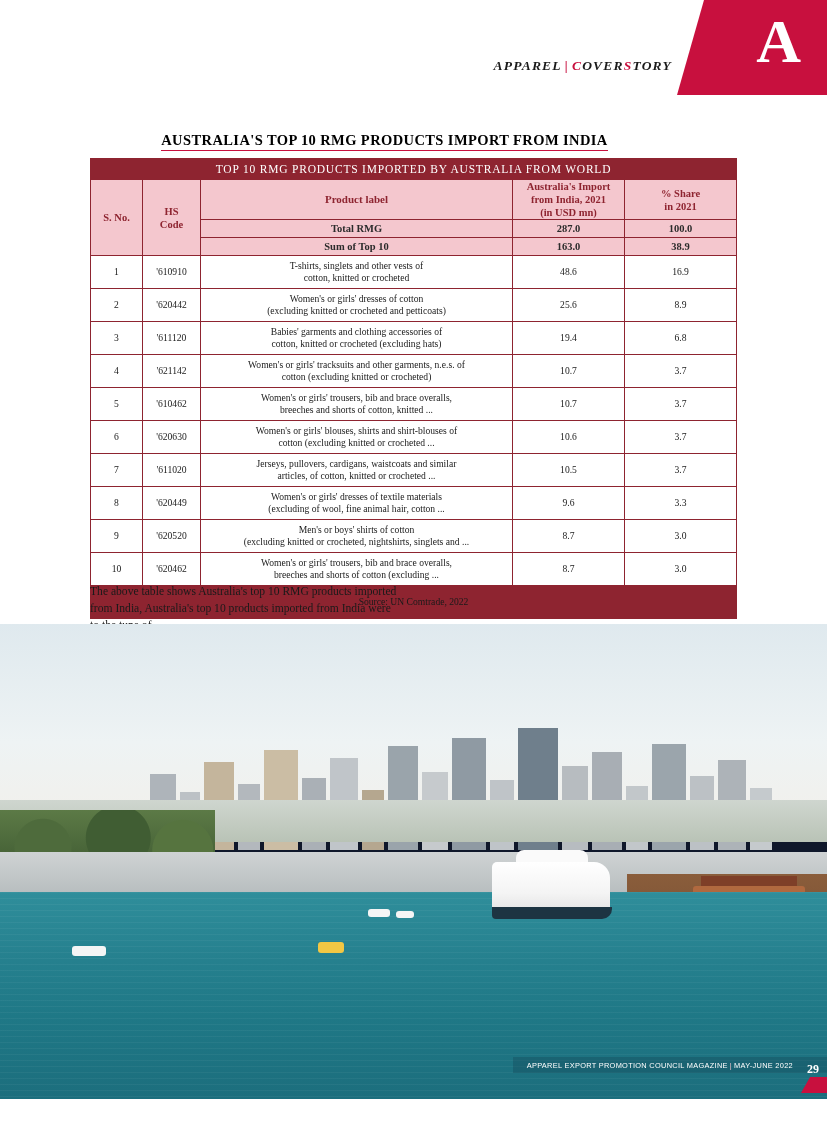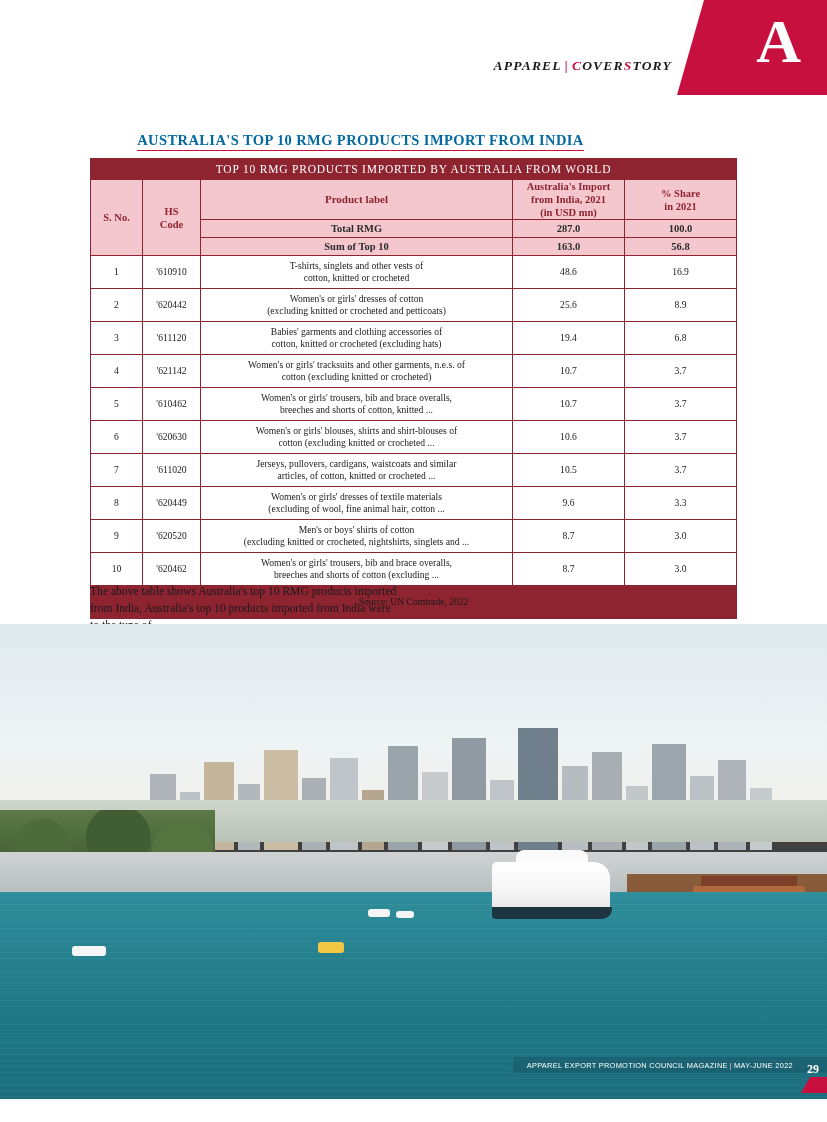--- a/index.html
+++ b/index.html
@@ -69,22 +69,23 @@
   
   .section-title {
     position: absolute;
     top: 132px;
     left: 0;
     width: 721px;
     text-align: center;
     font-family: "Liberation Serif", serif;
     font-size: 14.5px;
     font-weight: bold;
-    color: #0369a1;
+    color: #000000;
     letter-spacing: 0.4px;
+    padding-left: 24px;
   }
   .section-title span {
     border-bottom: 1.5px solid #c8103e;
     padding-bottom: 2px;
   }
 
   
   .table-wrap {
     position: absolute;
     top: 158px;
@@ -176,21 +177,21 @@
   .body-text .col { width: 311px; margin-top: 28px; }
 
   
   .photo {
     position: absolute;
     top: 624px;
     left: 0;
     width: 827px;
     height: 475px;
     overflow: hidden;
-    background: #404040;
+    background: #0f172a;
   }
   .sky {
     position: absolute;
     top: 0; left: 0; width: 827px; height: 215px;
     background: linear-gradient(#dfe9ee 0%, #eef3f4 55%, #f2efe9 100%);
   }
   .far-shore {
     position: absolute;
     top: 176px; left: 0; width: 827px; height: 42px;
     background: linear-gradient(#cfd6cf 0%, #b9c3b6 100%);
@@ -367,21 +368,21 @@
         </th>
       </tr>
       <tr class="subtotal">
         <td class="lbl">Total RMG</td>
         <td>287.0</td>
         <td>100.0</td>
       </tr>
       <tr class="subtotal">
         <td class="lbl">Sum of Top 10</td>
         <td>163.0</td>
-        <td>56.8</td>
+        <td>38.9</td>
       </tr>
     </thead>
     <tbody class="data">
       <tr>
         <td class="sn">1</td>
         <td class="hs">'610910</td>
         <td class="label">
           <div>T-shirts, singlets and other vests of</div>
           <div>cotton, knitted or crocheted</div>
         </td>

